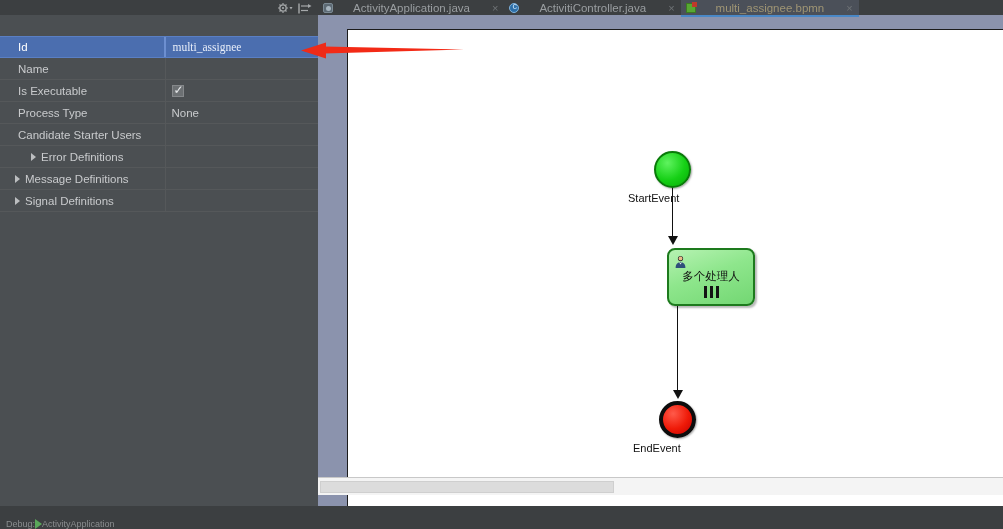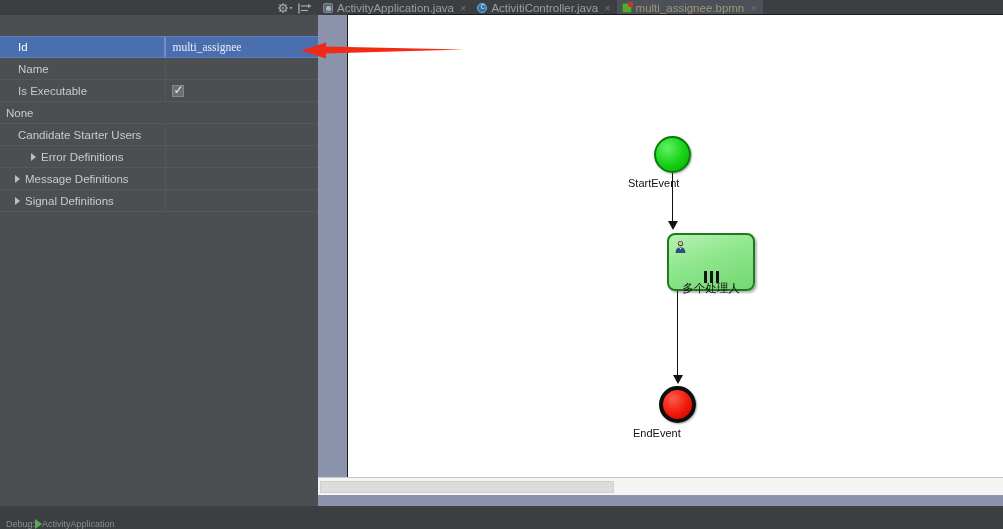--- a/index.html
+++ b/index.html
@@ -85,40 +85,40 @@
   .bb-label { font-size: 9px; color: #8a8d8f; white-space: nowrap; }
   .bb-play { width: 0;height:0;border-left:7px solid #5aa85a;border-top:5px solid transparent;border-bottom:5px solid transparent; }
 
   
   #editor { position: absolute; left: 318px; top: 0; width: 685px; height: 529px; background: #8b93ad; }
   #tabbar {
     position: absolute; left: 0; top: 0; width: 685px; height: 15px;
     background: #3c3f41; display: flex; align-items: flex-start;
   }
   .tab {
-    height: 15px; display: flex; align-items: center; gap: 4px;
+    height: 15px; display: flex; align-items: center; gap: 20px;
     padding: 0 6px 0 5px; font-size: 11.5px; color: #9a9ea1;
     position: relative; white-space: nowrap; background: #3c3f41;
   }
   .tab.active { color: #9f9574; background: #4b5059; }
   .tab.active::after {
     content: ""; position: absolute; left: 0; right: 0; bottom: -2px;
     height: 2px; background: #4a88c7;
   }
   .tab-x { font-size: 11px; color: #6f7376; margin-left: 2px; }
   .ico-java, .ico-c, .ico-bpmn { width: 10px; height: 10px; flex: none; position: relative; }
   .ico-java { border-radius: 2px; background: #5d6a74; border: 1px solid #7c8b95; }
   .ico-java::after { content:"";position:absolute;left:2px;top:2px;width:5px;height:5px;border-radius:50%;background:#a8b6c0; }
   .ico-c { border-radius: 50%; background: #2d6fa8; border: 1px solid #7fb3dd; }
   .ico-c::after { content:"c";position:absolute;left:2px;top:-3px;font-size:9px;color:#cfe6f8; }
   .ico-bpmn { background: #57a832; border: 1px solid #3d7a22; }
   .ico-bpmn::after { content:"";position:absolute;right:-2px;top:-2px;width:5px;height:5px;background:#c0392b; }
 
   #canvas-wrap {
-    position: absolute; left: 29px; top: 14px;
+    position: absolute; left: 29px; top: 29px;
     width: 656px; height: 477px;
     background: #ffffff; border-top: 1px solid #1c1c1c; border-left: 1px solid #1c1c1c;
     overflow: hidden;
   }
   #hscroll {
     position: absolute; left: 0; top: 477px; width: 685px; height: 18px;
     background: #f4f4f4; border-top: 1px solid #c8c8c8;
   }
   #hscroll-thumb { position: absolute; left: 2px; top: 3px; width: 294px; height: 12px; background: #dcdcdc; border: 1px solid #cfcfcf; }
   #editor-bottom { position: absolute; left: 0; top: 506px; width: 685px; height: 23px; background: #3c3f41; }
@@ -150,21 +150,20 @@
     border-radius: 8px;
     background: linear-gradient(160deg, #b6f2b2 0%, #8ee68c 45%, #73d773 100%);
     border: 2px solid #1d7a1d;
     box-shadow: 2px 2px 2px rgba(0,0,0,.28);
   }
   #task-user-icon { position: absolute; left: 5px; top: 4px; width: 13px; height: 13px; }
   #task-label {
     position: absolute; left: 0; right: 0; top: 19px; text-align: center;
     font-size: 11.5px; color: #111;
     font-family: Liberation Serif, serif;
-    margin-top: 27px;
   }
   #task-mi {
     position: absolute; left: 0; right: 0; bottom: 6px;
     display: flex; justify-content: center; gap: 3px;
   }
   #task-mi span { display: block; width: 3px; height: 12px; background: #141414; }
   .flowline { position: absolute; width: 1px; background: #111; }
   #flow1 { left: 324px; top: 158px; height: 52px; }
   #flow2 { left: 329px; top: 276px; height: 88px; }
   .arrowhead {
@@ -233,20 +232,23 @@
         </div>
         <div class="prow">
           <div class="pcell-name">
             <span>Is Executable</span>
           </div>
           <div class="pcell-val">
             <span class="cbx on"></span>
           </div>
         </div>
         <div class="prow">
+          <div class="pcell-name">
+            <span>Process Type</span>
+          </div>
           <div class="pcell-val">
             <span>None</span>
           </div>
         </div>
         <div class="prow">
           <div class="pcell-name">
             <span>Candidate Starter Users</span>
           </div>
           <div class="pcell-val">
             <span></span>

